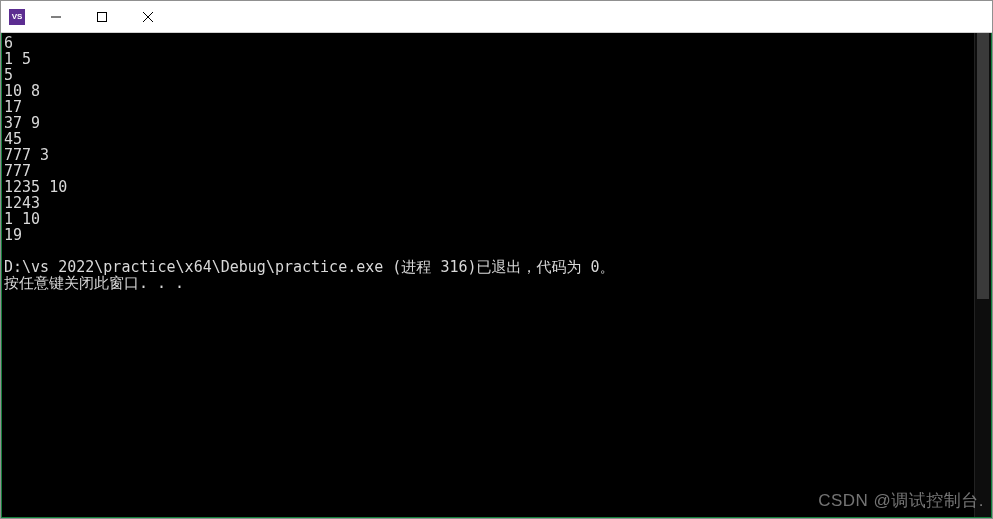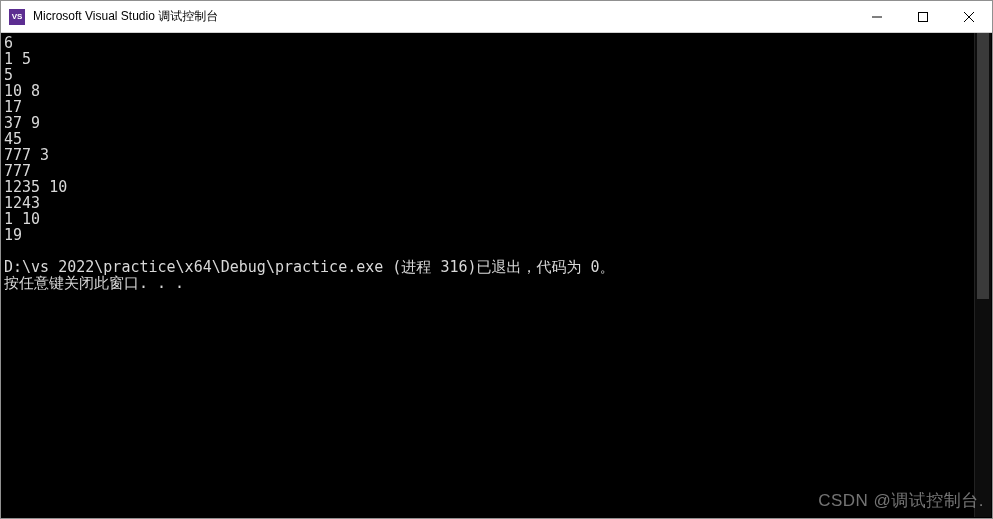--- a/index.html
+++ b/index.html
@@ -11,21 +11,21 @@
       width: 993px;
       height: 519px;
       background: #f0f0f0;
       font-family: "Segoe UI", Tahoma, sans-serif;
       overflow: hidden;
       position: relative;
     }
     .window {
       width: 100%;
       height: 100%;
-      background: #000000;
+      background: #15803d;
       border: 1px solid #909090;
       position: relative;
     }
     .titlebar {
       height: 32px;
       background: #ffffff;
       display: flex;
       align-items: center;
       padding-left: 8px;
       border-bottom: 1px solid #d0d0d0;
@@ -110,21 +110,20 @@
       letter-spacing: 0.5px;
       pointer-events: none;
     }
   </style>
 </head>
 <body>
 
 <div class="window">
   <div class="titlebar">
     <div class="app-icon">VS</div>
-    <div class="title-text">Microsoft Visual Studio 调试控制台</div>
     <div class="win-controls">
       <div class="win-btn">
         <svg viewBox="0 0 10 10">
             <line x1="0" y1="5" x2="10" y2="5" stroke="currentColor" stroke-width="1"></line>
           </svg>
       </div>
       <div class="win-btn">
         <svg viewBox="0 0 10 10">
             <rect x="0.5" y="0.5" width="9" height="9" fill="none" stroke="currentColor" stroke-width="1"></rect>
           </svg>

